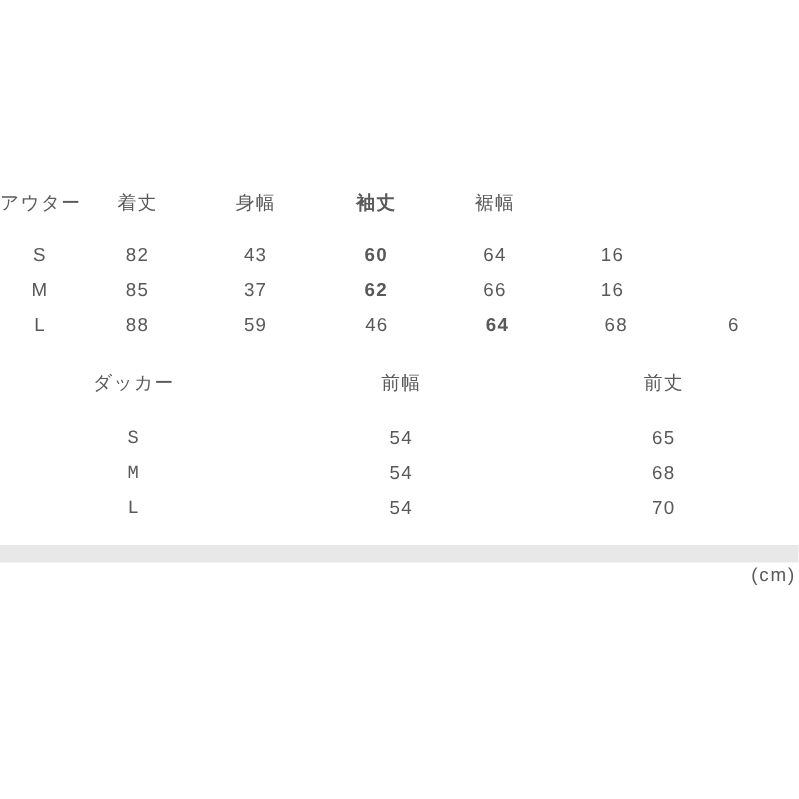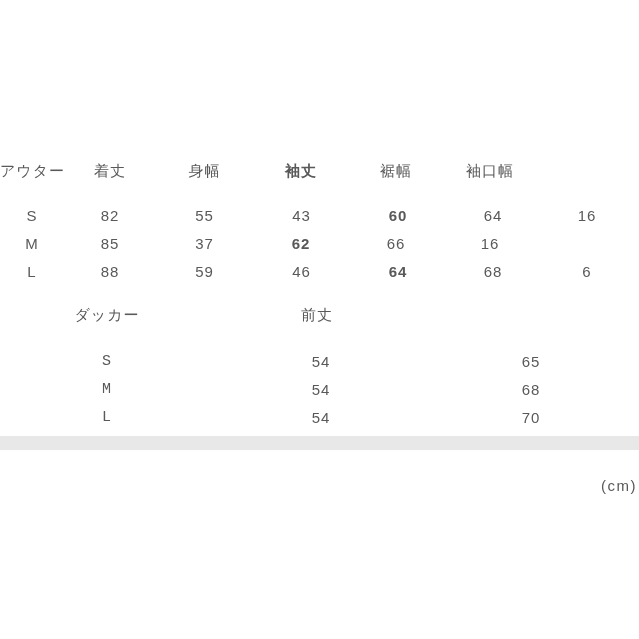--- a/index.html
+++ b/index.html
@@ -15,21 +15,21 @@
     height: 639px;
     background: var(--background);
     overflow: hidden;
     font-family: "Liberation Sans", "DejaVu Sans", sans-serif;
     color: var(--text);
     font-size: 15px;
   }
   .size-table { position: absolute; left: 0; width: 639px; }
   #outer-table { top: 153px; }
   #dacker-table { top: 297px; }
-  .row { display: flex; height: 28px; align-items: flex-end; }
+  .row { display: flex; height: 28px; align-items: flex-start; }
   .cell {
     text-align: center;
     letter-spacing: 1px;
     white-space: nowrap;
   }
   
   .c0 { width: 64px; }
   .c1 { width: 92px; }
   .c2 { width: 97px; }
   .c3 { width: 97px; }
@@ -45,45 +45,43 @@
   #divider-bar {
     position: absolute;
     top: 436px;
     left: 0;
     width: 639px;
     height: 14px;
     background: var(--divider);
   }
   #unit-label {
     position: absolute;
-    top: 477px;
+    top: 452px;
     right: 2px;
     letter-spacing: 1.5px;
     margin-left: 16px;
   }
 </style>
 </head>
 <body>
 
 <div id="screen">
 
   <div id="outer-table" class="size-table">
     <div class="row">
       <div class="cell c0">アウター</div>
       <div class="cell c1">着丈</div>
       <div class="cell c2">身幅</div>
       <div class="cell c4">袖丈</div>
       <div class="cell c5">裾幅</div>
-      <div class="cell c6">袖口幅</div>
     </div>
     <div class="gap-outer"></div>
     <div class="row">
       <div class="cell c0">S</div>
       <div class="cell c1">82</div>
-      <div class="cell c2">55</div>
       <div class="cell c3">43</div>
       <div class="cell c4">60</div>
       <div class="cell c5">64</div>
       <div class="cell c6">16</div>
     </div>
     <div class="row">
       <div class="cell c0">M</div>
       <div class="cell c1">85</div>
       <div class="cell c3">37</div>
       <div class="cell c4">62</div>
@@ -97,20 +95,21 @@
       <div class="cell c3">46</div>
       <div class="cell c4">64</div>
       <div class="cell c5">68</div>
       <div class="cell c6">6</div>
     </div>
   </div>
 
   <div id="dacker-table" class="size-table">
     <div class="row">
       <div class="cell d0">ダッカー</div>
+      <div class="cell d1">前幅</div>
       <div class="cell d2">前丈</div>
     </div>
     <div class="gap-dacker"></div>
     <div class="row">
       <div class="cell d0">S</div>
       <div class="cell d1">54</div>
       <div class="cell d2">65</div>
     </div>
     <div class="row">
       <div class="cell d0">M</div>

